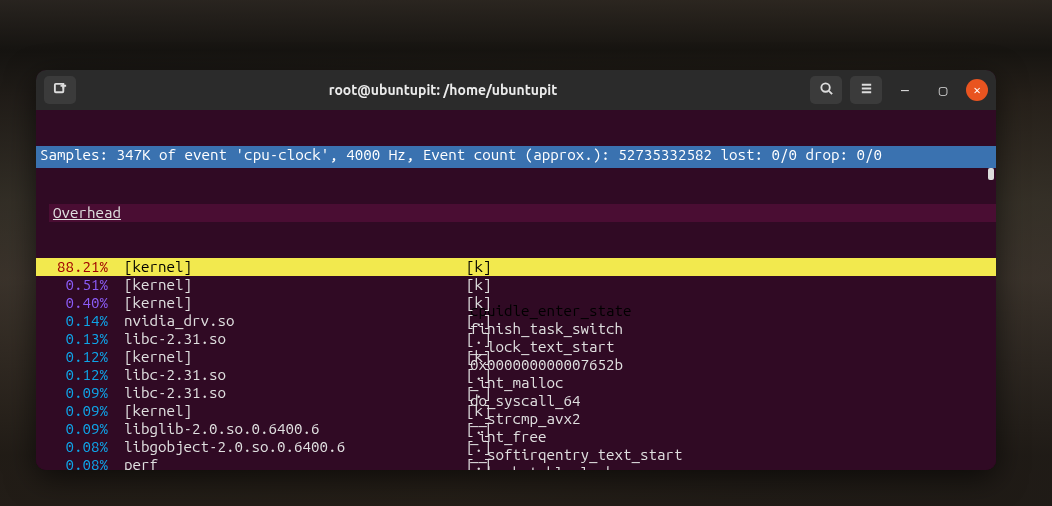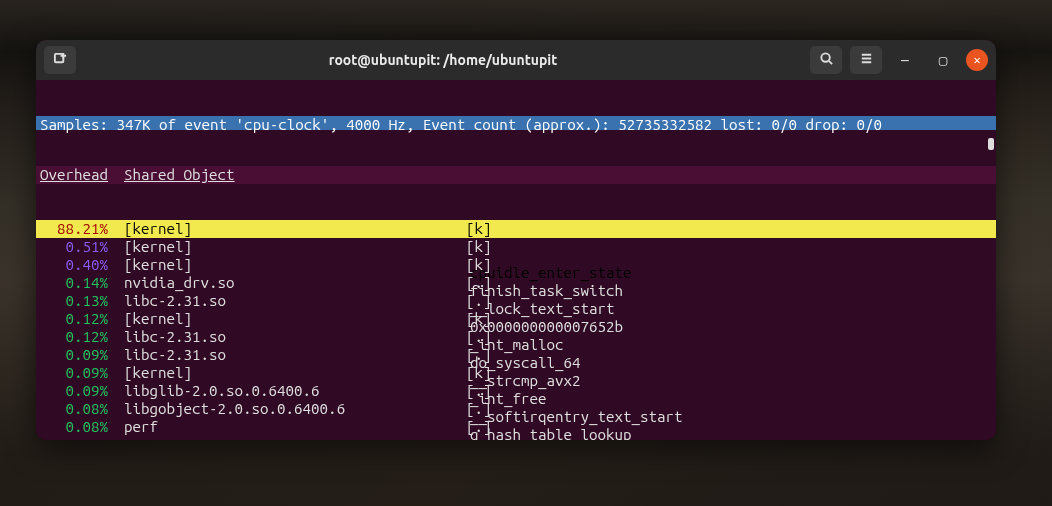--- a/index.html
+++ b/index.html
@@ -14,21 +14,21 @@
     .bg-rails {
       position: absolute;
       inset: 0;
       background:
         linear-gradient(to bottom, rgba(40,35,30,0.9) 0%, rgba(20,18,15,0.95) 10%, rgba(30,25,20,0.8) 20%, rgba(50,45,35,0.7) 40%, rgba(60,50,40,0.6) 55%, rgba(30,25,20,0.9) 90%),
         radial-gradient(ellipse at 50% 45%, rgba(180,150,100,0.25) 0%, transparent 50%);
     }
     .terminal-window {
       position: absolute;
       left: 36px;
-      top: 40px;
+      top: 70px;
       width: 960px;
       height: 400px;
       background: #2c001e;
       border-radius: 10px;
       overflow: hidden;
       box-shadow: 0 8px 30px rgba(0,0,0,0.6);
     }
     .titlebar {
       height: 40px;
       background: #2b2b2b;
@@ -80,41 +80,42 @@
       font-size: 15.2px;
       line-height: 18px;
       color: #ececec;
       white-space: pre;
       position: relative;
     }
     .status-line {
       background: #3a72b0;
       color: #ffffff;
       padding: 0 4px;
-      height: 14px;
+      height: 22px;
     }
     .header-line {
       background: #4a0d33;
       color: #e0e0e0;
       height: 18px;
       display: flex;
+      margin-left: 13px;
     }
     .hdr-over { width: 80px; text-align: right; padding-right: 8px;}
     .hdr-so { width: 310px; padding-left: 8px;}
     .hdr-sym { flex:1; padding-left: 40px;}
     .underline { text-decoration: underline; }
     .rows { background: #300a24; }
     .row {
       height: 18px;
       display: flex;
       justify-content: space-between;
     }
     .row.hl { background: #f2e94e; color: #000; }
     .row.hl .pct { color: #a00000; }
-    .pct { width: 80px; text-align: right; padding-right: 8px; color: #22c55e; }
+    .pct { width: 80px; text-align: right; padding-right: 8px; color: #0ea5e9; }
     .pct.green { color: #8b5cf6; }
     .so { width: 310px; padding-left: 8px; color: #e0e0e0; }
     .tag { width: 40px; padding-left: 40px; color: #e0e0e0; text-align: left;}
     .sym { flex:1; padding-left: 4px; color: #e0e0e0; margin-top: 44px; }
     .row.hl .so, .row.hl .tag, .row.hl .sym { color: #000; }
     .scroll-indicator {
       position: absolute;
       right: 2px;
       top: 58px;
       width: 6px;
@@ -167,19 +168,19 @@
         </div>
       <div class="tb-circle tb-close">
           <span>✕</span>
         </div>
     </div>
   </div>
 
   <div class="term-content">
     <div class="status-line">Samples: 347K of event 'cpu-clock', 4000 Hz, Event count (approx.): 52735332582 lost: 0/0 drop: 0/0</div>
     <div class="header-line">
-      <span class="hdr-over underline">Overhead</span><span class="hdr-so underline">Shared Object</span>
+      <span class="hdr-over underline">Overhead</span>
     </div>
     <div class="rows" id="rows"><div class="row hl"><span class="pct ">88.21%</span><span class="so">[kernel]</span><span class="tag">[k]</span><span class="sym">cpuidle_enter_state</span></div><div class="row"><span class="pct green">0.51%</span><span class="so">[kernel]</span><span class="tag">[k]</span><span class="sym">finish_task_switch</span></div><div class="row"><span class="pct green">0.40%</span><span class="so">[kernel]</span><span class="tag">[k]</span><span class="sym">__lock_text_start</span></div><div class="row"><span class="pct ">0.14%</span><span class="so">nvidia_drv.so</span><span class="tag">[.]</span><span class="sym">0x000000000007652b</span></div><div class="row"><span class="pct ">0.13%</span><span class="so">libc-2.31.so</span><span class="tag">[.]</span><span class="sym">_int_malloc</span></div><div class="row"><span class="pct ">0.12%</span><span class="so">[kernel]</span><span class="tag">[k]</span><span class="sym">do_syscall_64</span></div><div class="row"><span class="pct ">0.12%</span><span class="so">libc-2.31.so</span><span class="tag">[.]</span><span class="sym">__strcmp_avx2</span></div><div class="row"><span class="pct ">0.09%</span><span class="so">libc-2.31.so</span><span class="tag">[.]</span><span class="sym">_int_free</span></div><div class="row"><span class="pct ">0.09%</span><span class="so">[kernel]</span><span class="tag">[k]</span><span class="sym">__softirqentry_text_start</span></div><div class="row"><span class="pct ">0.09%</span><span class="so">libglib-2.0.so.0.6400.6</span><span class="tag">[.]</span><span class="sym">g_hash_table_lookup</span></div><div class="row"><span class="pct ">0.08%</span><span class="so">libgobject-2.0.so.0.6400.6</span><span class="tag">[.]</span><span class="sym">g_type_check_instance_is_a</span></div><div class="row"><span class="pct ">0.08%</span><span class="so">perf</span><span class="tag">[.]</span><span class="sym">evsel__parse_sample</span></div></div>
     
     <div class="scroll-indicator"></div>
   </div>
 </div>
 
 </body></html>

